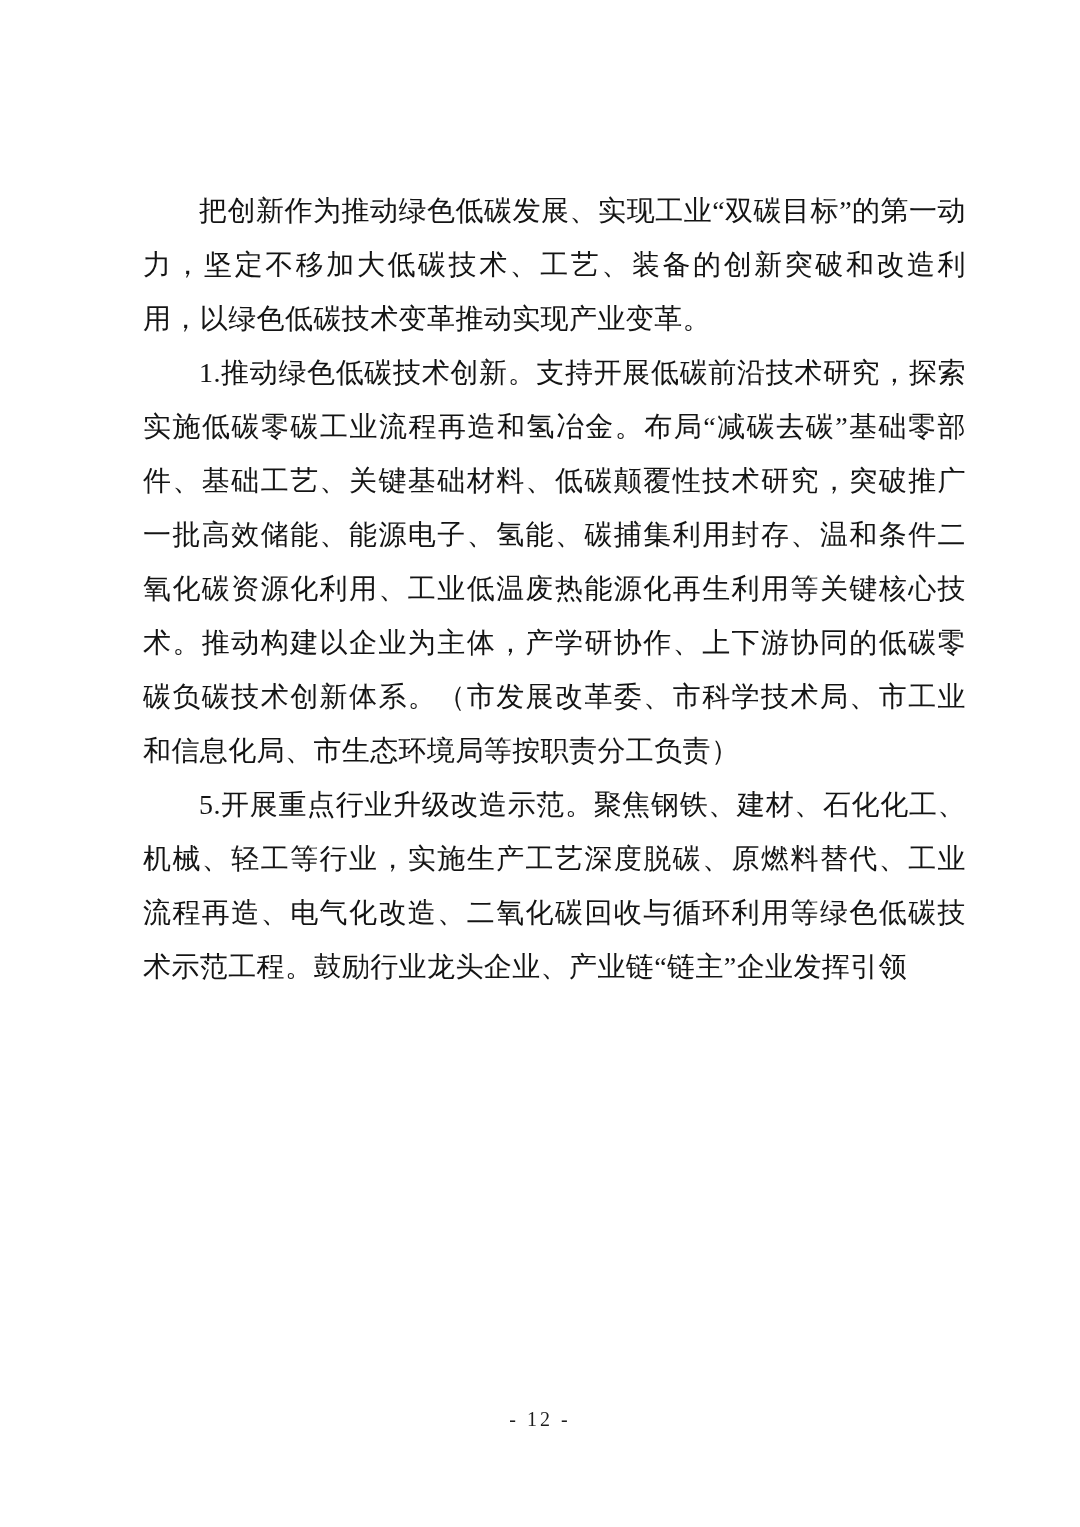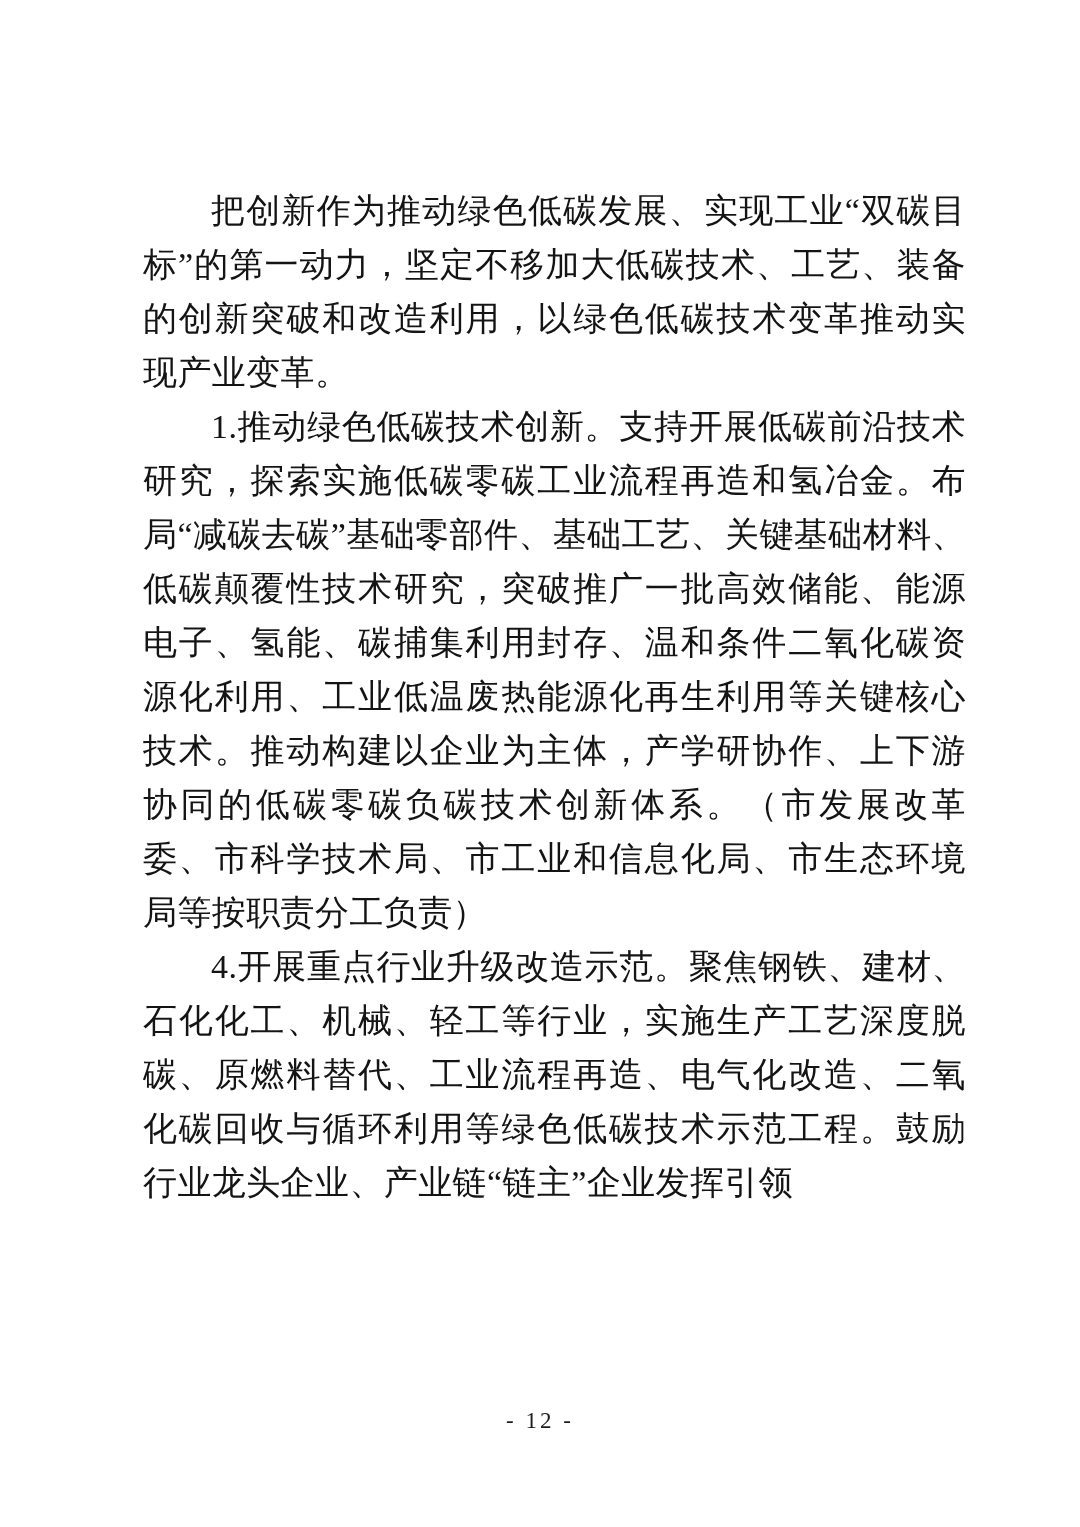--- a/index.html
+++ b/index.html
@@ -14,48 +14,48 @@
     background: #ffffff;
     color: #141414;
     font-family: "Liberation Serif", "DejaVu Serif", serif;
     overflow: hidden;
   }
   .doc-body {
     position: absolute;
     left: 143px;
     top: 184px;
     width: 823px;
-    font-size: 34px;
+    font-size: 28px;
     line-height: 54px;
     text-align: justify;
     text-justify: inter-ideograph;
     letter-spacing: 0.4px;
   }
   .doc-body p {
     margin: 0;
     padding: 0;
     text-indent: 2em;
   }
   .resp {
     font-weight: 400;
   }
   .page-footer {
     position: absolute;
     left: 0;
     top: 1408px;
     width: 100%;
     text-align: center;
-    font-size: 23px;
+    font-size: 20px;
     letter-spacing: 3px;
     color: #1d1d1d;
   }
 </style>
 </head>
 <body>
 
 <div class="page">
   <div class="doc-body">
       <p><span>把创新作为推动绿色低碳发展、实现工业“双碳目标”的第一动力，坚定不移加大低碳技术、工艺、装备的创新突破和改造利用，以绿色低碳技术变革推动实现产业变革。</span></p>
       <p><span>1.推动绿色低碳技术创新。支持开展低碳前沿技术研究，探索实施低碳零碳工业流程再造和氢冶金。布局“减碳去碳”基础零部件、基础工艺、关键基础材料、低碳颠覆性技术研究，突破推广一批高效储能、能源电子、氢能、碳捕集利用封存、温和条件二氧化碳资源化利用、工业低温废热能源化再生利用等关键核心技术。推动构建以企业为主体，产学研协作、上下游协同的低碳零碳负碳技术创新体系。</span><span class="resp">（市发展改革委、市科学技术局、市工业和信息化局、市生态环境局等按职责分工负责）</span></p>
-      <p><span>4.开展重点行业升级改造示范。聚焦钢铁、建材、石化化工、机械、轻工等行业，实施生产工艺深度脱碳、原燃料替代、工业流程再造、电气化改造、二氧化碳回收与循环利用等绿色低碳技术示范工程。鼓励行业龙头企业、产业链“链主”企业发挥引领</span></p>
+      <p><span>5.开展重点行业升级改造示范。聚焦钢铁、建材、石化化工、机械、轻工等行业，实施生产工艺深度脱碳、原燃料替代、工业流程再造、电气化改造、二氧化碳回收与循环利用等绿色低碳技术示范工程。鼓励行业龙头企业、产业链“链主”企业发挥引领</span></p>
     </div>
   <div class="page-footer">- 12 -</div>
 </div>
 
 </body></html>

